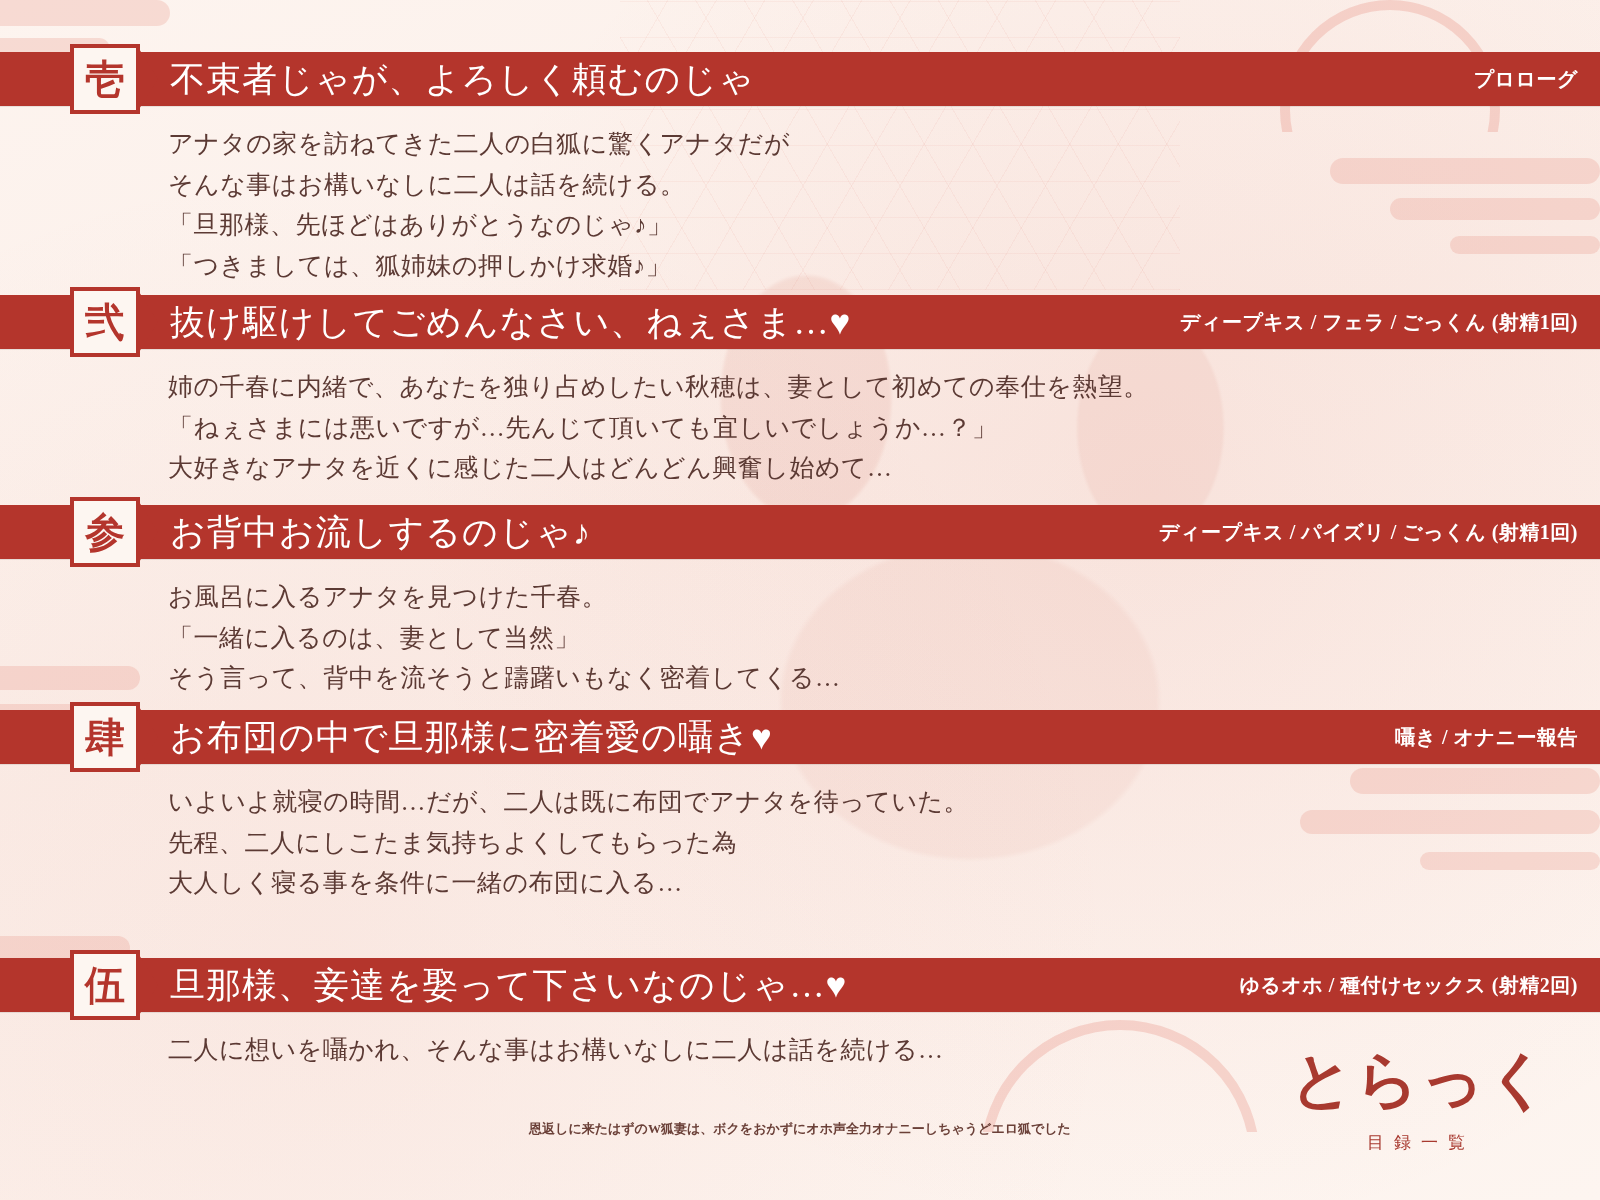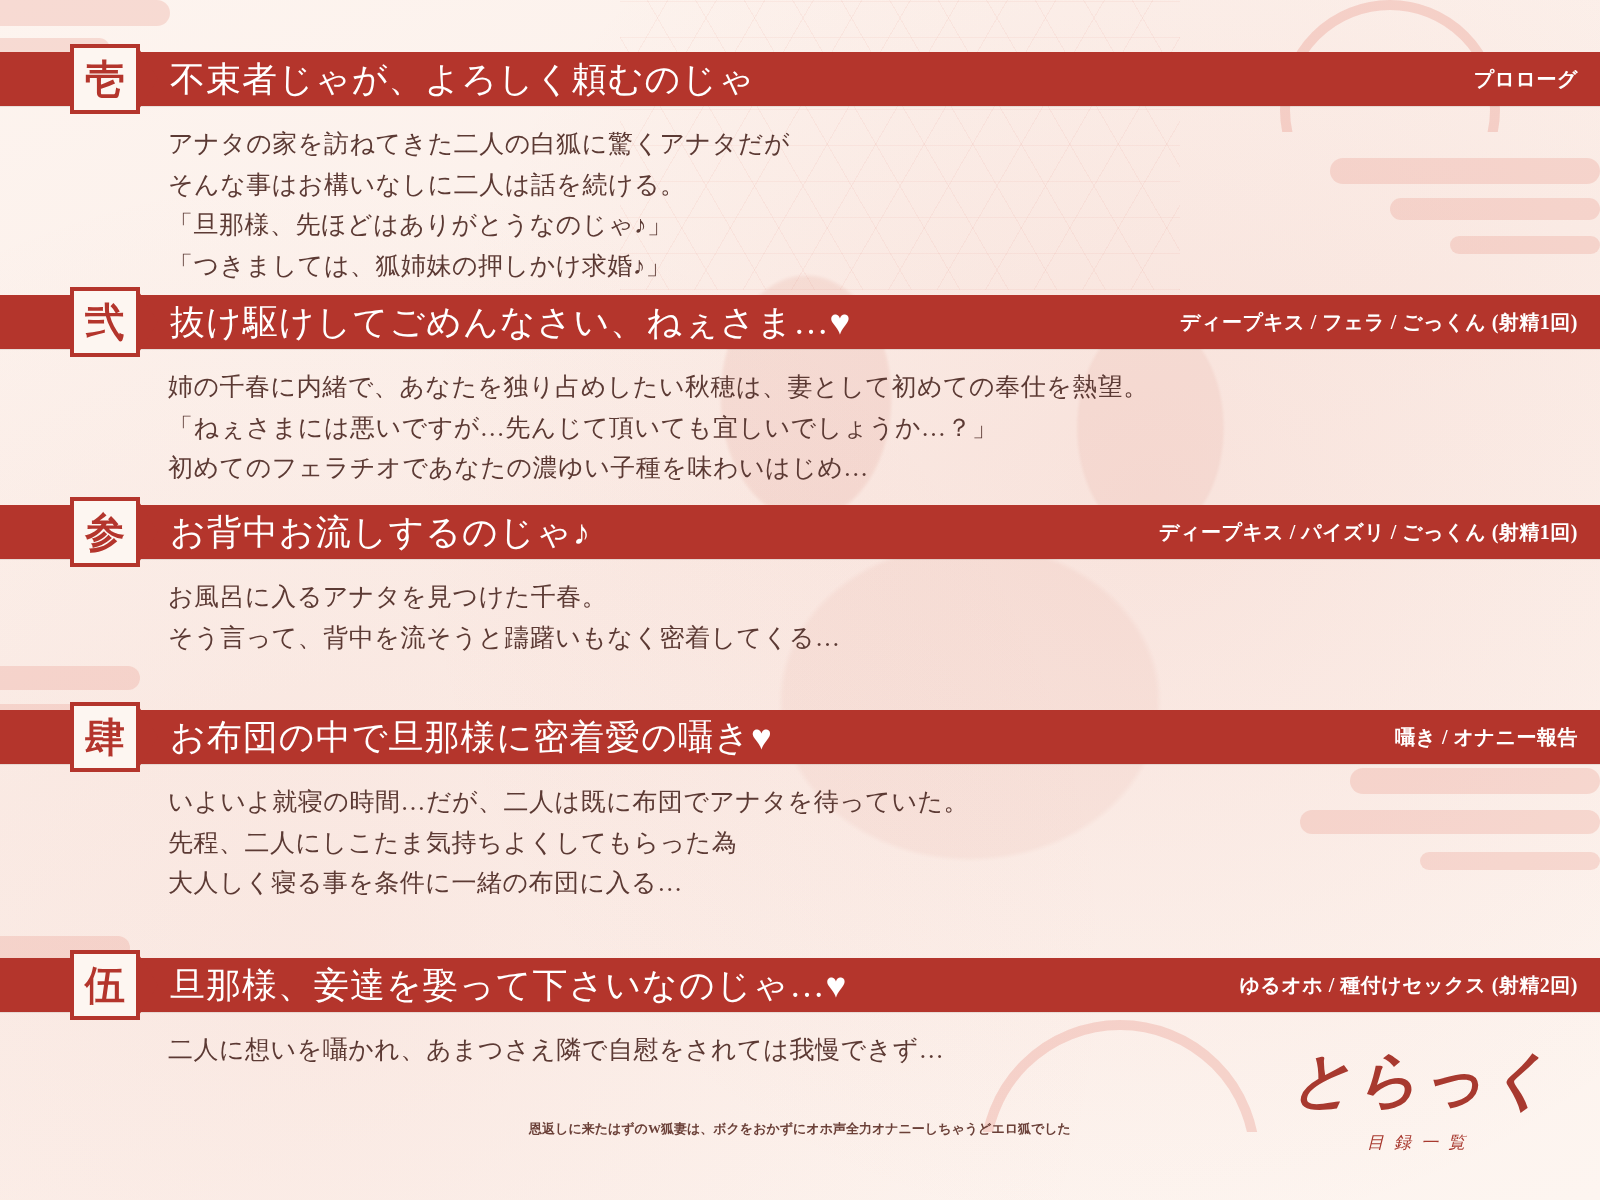--- a/index.html
+++ b/index.html
@@ -194,21 +194,20 @@
     font-size: 13px;
     line-height: 1.9;
     font-weight: bold;
   }
   .brand {
     position: absolute;
     right: 48px;
     bottom: 32px;
     text-align: center;
     color: #a8392f;
-    font-style: italic;
   }
   .brand-name {
     font-size: 62px;
     font-weight: bold;
     letter-spacing: 2px;
     line-height: 1;
   }
   .brand-sub {
     margin-top: 20px;
     font-size: 17px;
@@ -270,32 +269,33 @@
 
   <div class="section pos" style="top:295px;">
     <div class="bar">
       <div class="num-badge">弐</div>
       <div class="bar-title">抜け駆けしてごめんなさい、ねぇさま…♥</div>
       <div class="bar-tags">ディープキス / フェラ / ごっくん (射精1回)</div>
     </div>
     <div class="body-text">
       <div>姉の千春に内緒で、あなたを独り占めしたい秋穂は、妻として初めての奉仕を熱望。</div>
       <div>「ねぇさまには悪いですが…先んじて頂いても宜しいでしょうか…？」</div>
-      <div>初めてのフェラチオであなたの濃ゆい子種を味わいはじめ…</div>
+      <div>大好きなアナタを近くに感じた二人はどんどん興奮し始めて…</div>
     </div>
   </div>
 
   <div class="section pos" style="top:505px;">
     <div class="bar">
       <div class="num-badge">参</div>
       <div class="bar-title">お背中お流しするのじゃ♪</div>
       <div class="bar-tags">ディープキス / パイズリ / ごっくん (射精1回)</div>
     </div>
     <div class="body-text">
       <div>お風呂に入るアナタを見つけた千春。</div>
+      <div>「一緒に入るのは、妻として当然」</div>
       <div>そう言って、背中を流そうと躊躇いもなく密着してくる…</div>
     </div>
   </div>
 
   <div class="section pos" style="top:710px;">
     <div class="bar">
       <div class="num-badge">肆</div>
       <div class="bar-title">お布団の中で旦那様に密着愛の囁き♥</div>
       <div class="bar-tags">囁き / オナニー報告</div>
     </div>
@@ -306,21 +306,21 @@
     </div>
   </div>
 
   <div class="section pos" style="top:958px;">
     <div class="bar">
       <div class="num-badge">伍</div>
       <div class="bar-title">旦那様、妾達を娶って下さいなのじゃ…♥</div>
       <div class="bar-tags">ゆるオホ / 種付けセックス (射精2回)</div>
     </div>
     <div class="body-text">
-      <div>二人に想いを囁かれ、あまつさえ隣で自慰をされては我慢できず…</div>
+      <div>二人に想いを囁かれ、そんな事はお構いなしに二人は話を続ける…</div>
     </div>
   </div>
 
   <div class="footer">
     <div class="footer-center">
       <div>恩返しに来たはずのW狐妻は、ボクをおかずにオホ声全力オナニーしちゃうどエロ狐でした</div>
     </div>
     <div class="brand">
       <div class="brand-name">とらっく</div>
       <div class="brand-sub">目録一覧</div>

